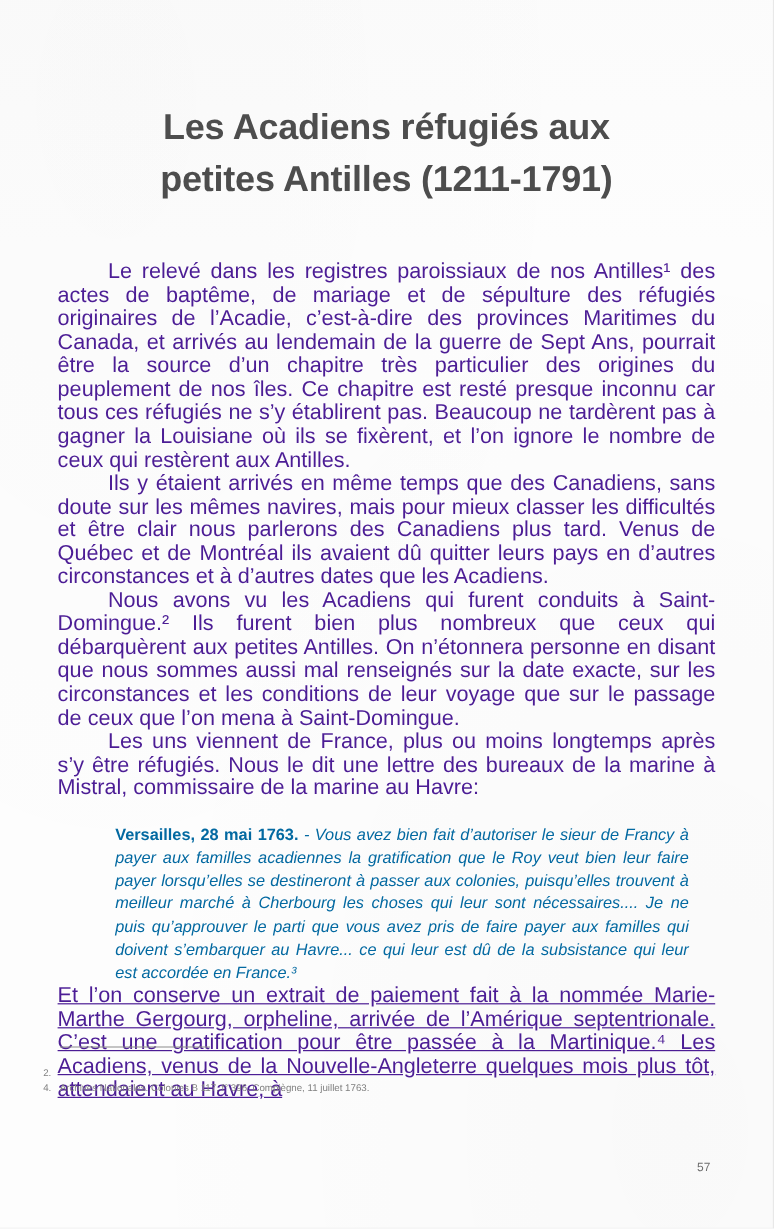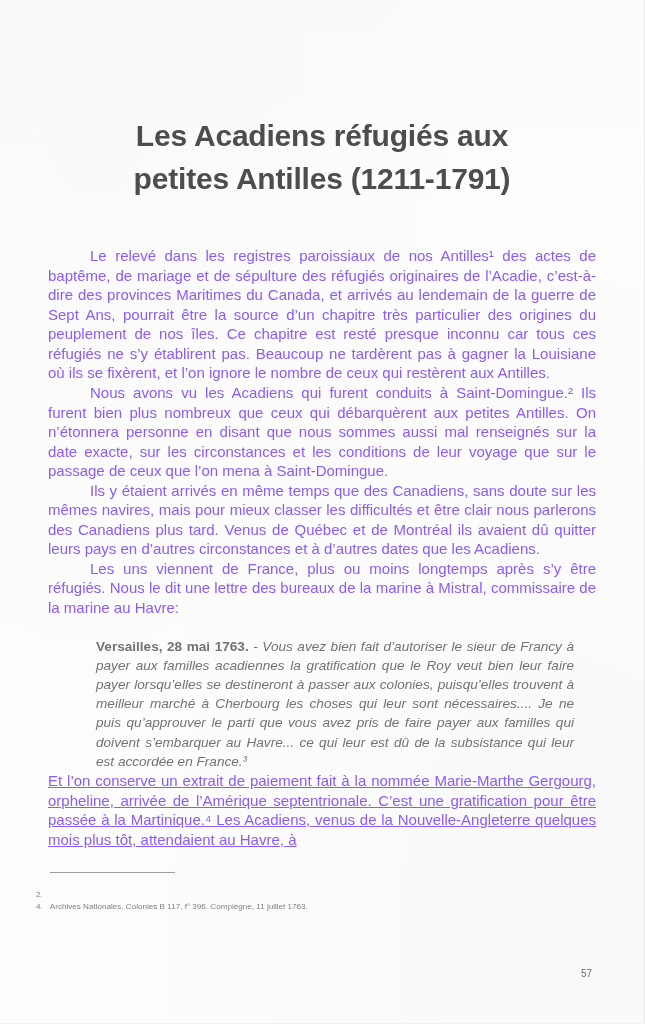--- a/index.html
+++ b/index.html
@@ -33,65 +33,65 @@
   .content {
     position: absolute;
     left: 0;
     top: 0;
     right: 0;
   }
 
   
   .title {
     margin: 0;
-    padding: 115px 48px 0 48px;
+    padding: 86px 48px 0 48px;
     text-align: center;
     font-size: 30px;
     line-height: 1.42;
     font-weight: bold;
     letter-spacing: -0.2px;
     color: #4d4d4d;
     font-family: "Liberation Sans", sans-serif;
   }
   .title-line {
     display: block;
     white-space: nowrap;
   }
 
   
   .body-block {
     padding: 0 48px;
     margin-top: 46px;
   }
   p.para {
     margin: 0;
-    font-size: 15px;
+    font-size: 18px;
     line-height: 19.55px;
-    color: #8b5cf6;
+    color: #4c1d95;
     text-align: justify;
     text-indent: 42px;
     font-family: "Liberation Sans", sans-serif;
     -webkit-font-smoothing: antialiased;
   }
   p.para.noindent {
     text-indent: 0;
     text-decoration: underline;
   }
   p.para + p.para {
     margin-top: 0;
   }
 
   
   .quote {
     margin: 19px 0 0 0;
     padding: 0 22px 0 48px;
     font-style: italic;
     font-size: 13.6px;
     line-height: 19.2px;
-    color: #737373;
+    color: #0369a1;
     text-align: justify;
     font-family: "Liberation Sans", sans-serif;
   }
   .quote .lead {
     font-style: normal;
     font-weight: bold;
   }
   .after-quote {
     margin-top: 19px;
   }
@@ -143,22 +143,22 @@
 
   <div class="content">
 
     <h1 class="title">
       <span class="title-line">Les Acadiens réfugiés aux</span>
       <span class="title-line">petites Antilles (1211-1791)</span>
     </h1>
 
     <div class="body-block">
       <p class="para">Le relevé dans les registres paroissiaux de nos Antilles¹ des actes de baptême, de mariage et de sépulture des réfugiés originaires de l’Acadie, c’est-à-dire des provinces Maritimes du Canada, et arrivés au lendemain de la guerre de Sept Ans, pourrait être la source d’un chapitre très particulier des origines du peuplement de nos îles.  Ce chapitre est resté presque inconnu car tous ces réfugiés ne s’y établirent pas. Beaucoup ne tardèrent pas à gagner la Louisiane où ils se fixèrent, et l’on ignore le nombre de ceux qui restèrent aux Antilles.</p>
+      <p class="para">Ils y étaient arrivés en même temps que des Canadiens, sans doute sur les mêmes navires, mais pour mieux classer les difficultés et être clair nous parlerons des Canadiens plus tard.  Venus de Québec et de Montréal ils avaient dû quitter leurs pays en d’autres circonstances et à d’autres dates que les Acadiens.</p>
       <p class="para">Nous avons vu les Acadiens qui furent conduits à Saint-Domingue.²  Ils furent bien plus nombreux que ceux qui débarquèrent aux petites Antilles.  On n’étonnera personne en disant que nous sommes aussi mal renseignés sur la date exacte, sur les circonstances et les conditions de leur voyage que sur le passage de ceux que l’on mena à Saint-Domingue.</p>
-      <p class="para">Ils y étaient arrivés en même temps que des Canadiens, sans doute sur les mêmes navires, mais pour mieux classer les difficultés et être clair nous parlerons des Canadiens plus tard.  Venus de Québec et de Montréal ils avaient dû quitter leurs pays en d’autres circonstances et à d’autres dates que les Acadiens.</p>
       <p class="para">Les uns viennent de France, plus ou moins longtemps après s’y être réfugiés.  Nous le dit une lettre des bureaux de la marine à Mistral, commissaire de la marine au Havre:</p>
 
       <blockquote class="quote">
         <span class="lead">Versailles, 28 mai 1763.</span><span> - Vous avez bien fait d’autoriser le sieur de Francy à payer aux familles acadiennes la gratification que le Roy veut bien leur faire payer lorsqu’elles se destineront à passer aux colonies, puisqu’elles trouvent à meilleur marché à Cherbourg les choses qui leur sont nécessaires....  Je ne puis qu’approuver le parti que vous avez pris de faire payer aux familles qui doivent s’embarquer au Havre... ce qui leur est dû de la subsistance qui leur est accordée en France.³</span>
       </blockquote>
 
       <p class="para noindent after-quote">Et l’on conserve un extrait de paiement fait à la nommée Marie-Marthe Gergourg, orpheline, arrivée de l’Amérique septentrionale.  C’est une gratification pour être passée à la Martinique.⁴  Les Acadiens, venus de la Nouvelle-Angleterre quelques mois plus tôt, attendaient au Havre, à</p>
     </div>
 
     <div class="footnotes">

